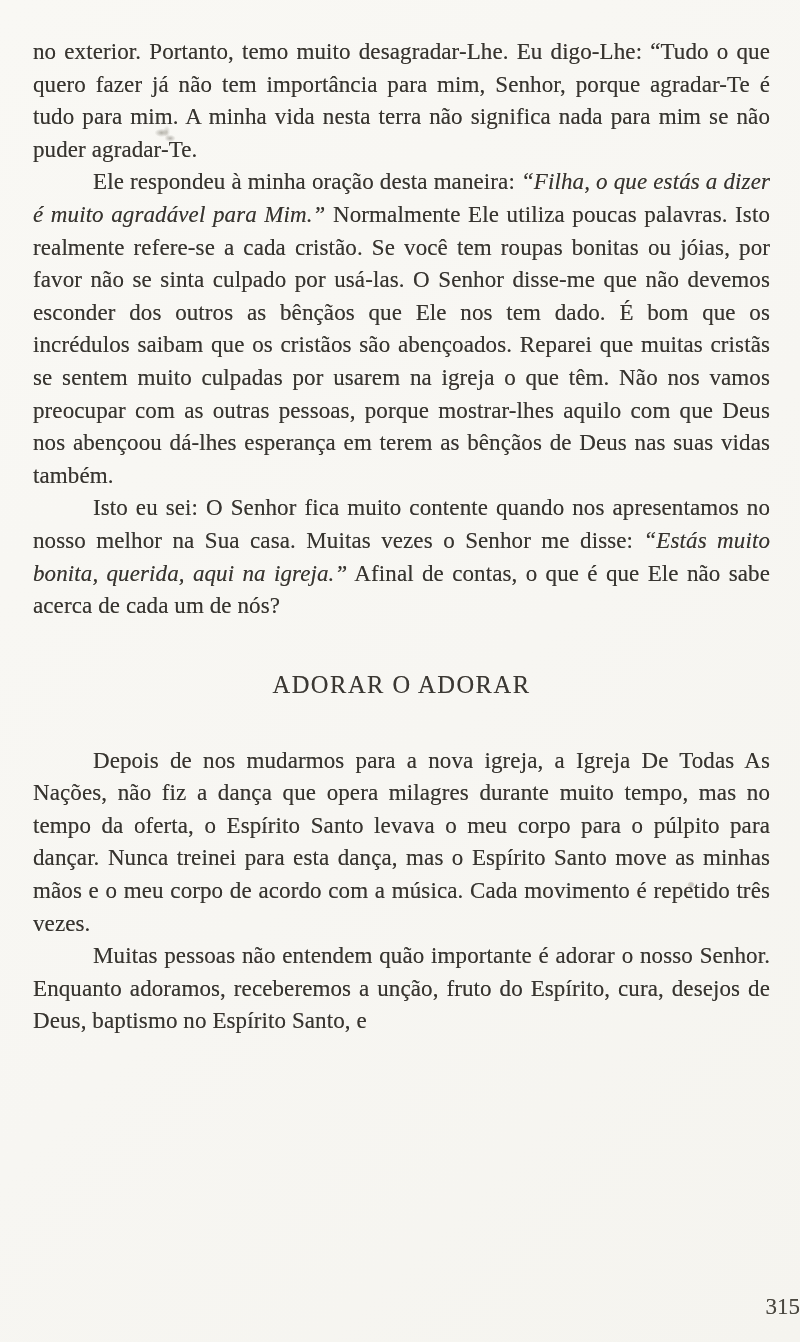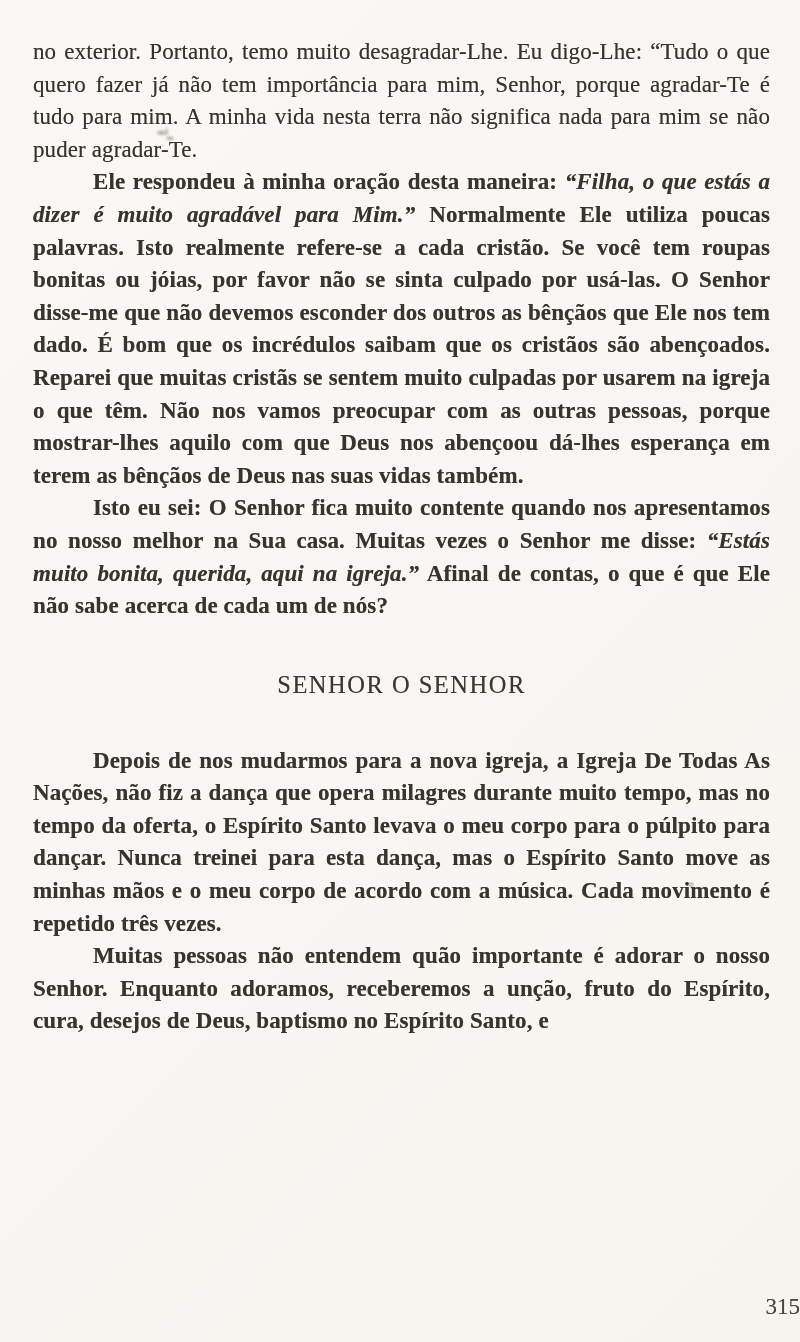--- a/index.html
+++ b/index.html
@@ -26,21 +26,20 @@
   p.para {
     margin: 0;
     font-size: 23px;
     line-height: 32.6px;
     text-align: justify;
     letter-spacing: 0.1px;
     text-shadow: 0 0 0.6px rgba(55, 52, 47, 0.55);
   }
   p.para.indent {
     text-indent: 60px;
-    font-weight: bold;
   }
   p.para em {
     font-style: italic;
   }
   .section-heading {
     margin: 48px 0 46px 0;
     font-size: 24.5px;
     font-weight: normal;
     text-align: center;
     letter-spacing: 1.5px;
@@ -89,21 +88,21 @@
 <div class="page">
 
   <div class="text-block">
 
     <div>
         <p class="para"><span>no exterior. Portanto, temo muito desagradar-Lhe. Eu digo-Lhe: “Tudo o que quero fazer já não tem importância para mim, Senhor, porque agradar-Te é tudo para mim. A minha vida nesta terra não significa nada para mim se não puder agradar-Te.</span></p>
         <p class="para indent"><span>Ele respondeu à minha oração desta maneira: </span><em>“Filha, o que estás a dizer é muito agradável para Mim.”</em><span> Normalmente Ele utiliza poucas palavras. Isto realmente refere-se a cada cristão. Se você tem roupas bonitas ou jóias, por favor não se sinta culpado por usá-las. O Senhor disse-me que não devemos esconder dos outros as bênçãos que Ele nos tem dado. É bom que os incrédulos saibam que os cristãos são abençoados. Reparei que muitas cristãs se sentem muito culpadas por usarem na igreja o que têm. Não nos vamos preocupar com as outras pessoas, porque mostrar-lhes aquilo com que Deus nos abençoou dá-lhes esperança em terem as bênçãos de Deus nas suas vidas também.</span></p>
         <p class="para indent"><span>Isto eu sei: O Senhor fica muito contente quando nos apresentamos no nosso melhor na Sua casa. Muitas vezes o Senhor me disse: </span><em>“Estás muito bonita, querida, aqui na igreja.”</em><span> Afinal de contas, o que é que Ele não sabe acerca de cada um de nós?</span></p>
       </div>
 
-    <h2 class="section-heading">SENHOR O SENHOR</h2>
+    <h2 class="section-heading">ADORAR O ADORAR</h2>
 
     <div>
         <p class="para indent"><span>Depois de nos mudarmos para a nova igreja, a Igreja De Todas As Nações, não fiz a dança que opera milagres durante muito tempo, mas no tempo da oferta, o Espírito Santo levava o meu corpo para o púlpito para dançar. Nunca treinei para esta dança, mas o Espírito Santo move as minhas mãos e o meu corpo de acordo com a música. Cada movimento é repetido três vezes.</span></p>
         <p class="para indent"><span>Muitas pessoas não entendem quão importante é adorar o nosso Senhor. Enquanto adoramos, receberemos a unção, fruto do Espírito, cura, desejos de Deus, baptismo no Espírito Santo, e</span></p>
       </div>
 
   </div>
 
   <div class="smudge"></div>
   <div class="speck"></div>

